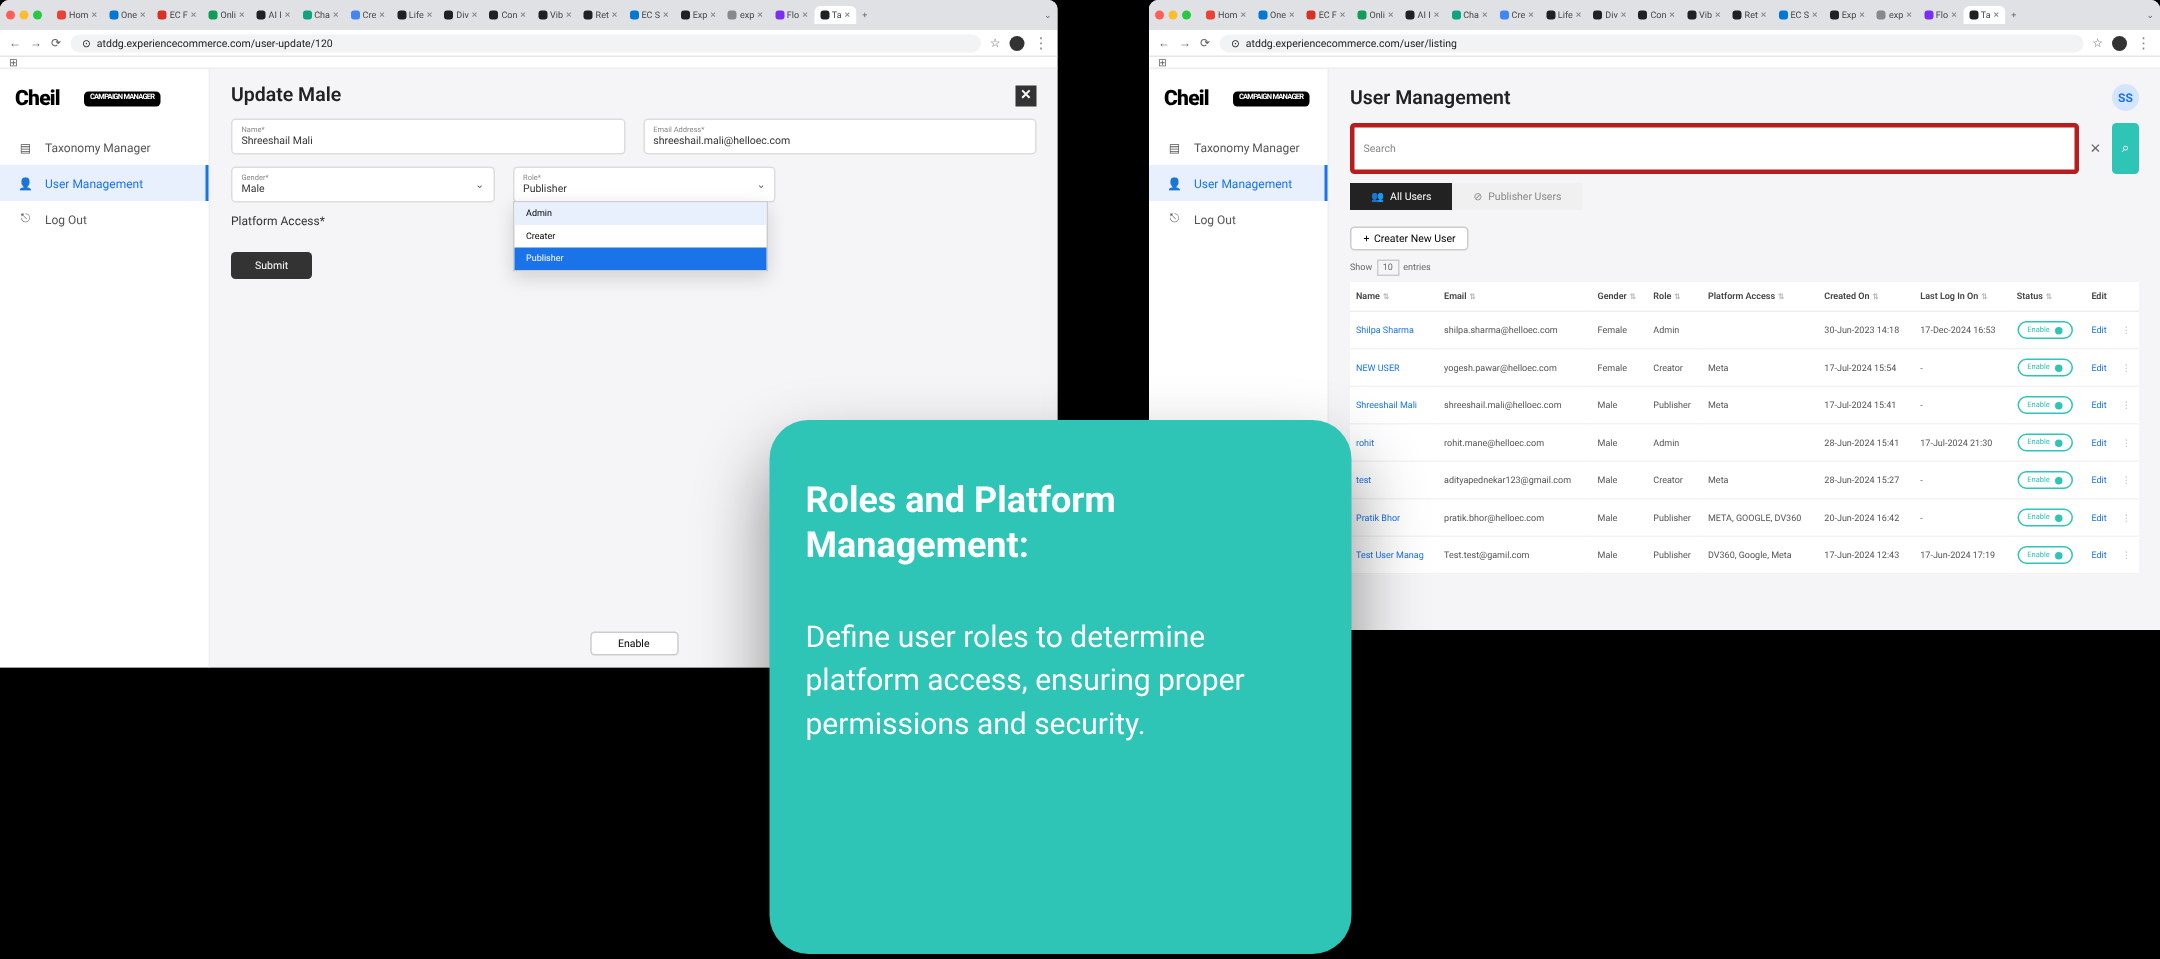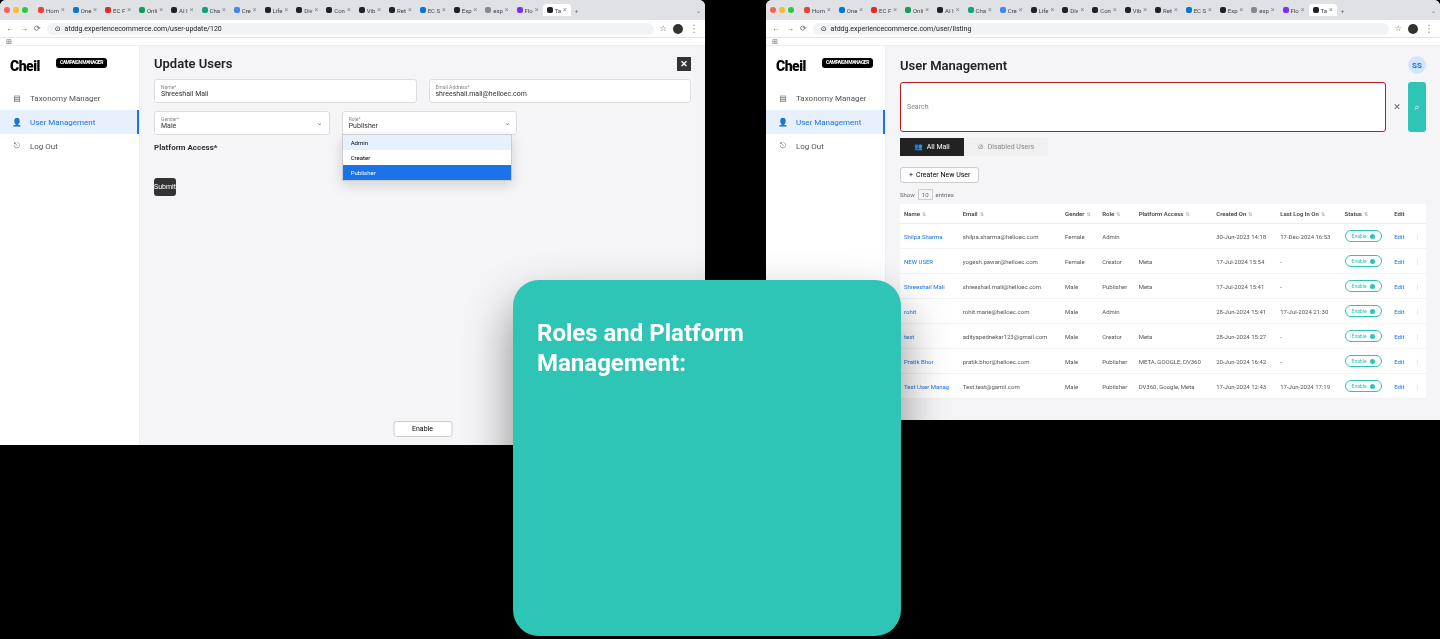--- a/index.html
+++ b/index.html
@@ -12,48 +12,48 @@
 .tab.active{background:#fff;border-radius:4px 4px 0 0}
 .tabicon{width:6px;height:6px;border-radius:2px;display:inline-block}
 .tabclose{color:#888;font-size:7px}
 .dots{display:flex;gap:3px;margin-right:6px}
 .dot{width:6px;height:6px;border-radius:50%}
 .toolbar{height:18px;background:#fff;border-bottom:1px solid #e5e5e5;display:flex;align-items:center;padding:0 6px;gap:6px;font-size:8px;color:#5f6368}
 .url{flex:1;background:#f1f3f4;border-radius:10px;padding:2px 8px;font-size:7px;color:#202124;display:flex;align-items:center;gap:4px}
 .appbar{height:8px;background:#fff;border-bottom:1px solid #eee;display:flex;align-items:center;padding:0 6px}
 .content{display:flex;height:calc(100% - 46px)}
 .sidebar{width:140px;background:#fff;border-right:1px solid #eee;padding:12px 0}
-.logo{padding:0 10px 12px;font-weight:900;font-size:14px;letter-spacing:-.5px;display:flex;align-items:flex-start;gap:16px}
+.logo{padding:0 10px 12px;font-weight:900;font-size:14px;letter-spacing:-.5px;display:flex;align-items:center;gap:16px}
 .logobadge{background:#000;color:#fff;font-size:5px;padding:2px 4px;border-radius:3px;line-height:1.1;font-weight:700}
 .navitem{display:flex;align-items:center;gap:8px;padding:7px 12px;font-size:8px;color:#555;cursor:pointer}
 .navitem.active{background:#e8f0fe;color:#1a73e8;border-right:2px solid #1a73e8}
 .navicon{width:10px;height:10px;display:inline-flex;align-items:center;justify-content:center}
 .main{flex:1;background:#f5f5f7;padding:10px 14px;overflow:auto;position:relative}
 .pagetitle{font-size:13px;font-weight:600;color:#222;margin-bottom:8px;display:flex;justify-content:space-between;align-items:center}
 .closebtn{background:#333;color:#fff;width:14px;height:14px;display:flex;align-items:center;justify-content:center;font-size:9px;cursor:pointer}
 .formrow{display:flex;gap:12px;margin-bottom:8px}
 .field{flex:1;background:#fff;border:1px solid #ddd;border-radius:3px;padding:4px 6px;position:relative}
 .flabel{font-size:5px;color:#888}
 .fval{font-size:7px;color:#333}
 .chev{position:absolute;right:6px;top:50%;transform:translateY(-50%);font-size:7px;color:#666}
-.platacc{font-size:8px;font-weight:700;margin:8px 0 6px;color:#333}
+.platacc{font-size:8px;font-weight:400;margin:8px 0 6px;color:#333}
 .checks{display:flex;gap:14px;font-size:7px;color:#444}
 .chk{display:flex;align-items:center;gap:3px}
 .chkbox{width:8px;height:8px;border:1px solid #999;display:inline-flex;align-items:center;justify-content:center;font-size:6px}
 .chkbox.on{background:#1a73e8;border-color:#1a73e8;color:#fff}
-.submit{background:#333;color:#fff;border:none;padding:5px 0;font-size:7px;border-radius:3px;margin-top:20px;cursor:pointer}
+.submit{background:#333;color:#fff;border:none;padding:5px 16px;font-size:7px;border-radius:3px;margin-top:10px;cursor:pointer}
 .dd{position:absolute;background:#fff;border:1px solid #ccc;box-shadow:0 4px 12px rgba(0,0,0,.15);font-size:6px;z-index:5;width:170px}
 .ddi{padding:4px 8px;cursor:pointer}
 .ddi.sel{background:#1a73e8;color:#fff}
 .ddi.hov{background:#e8f0fe}
 .footer{position:absolute;bottom:8px;left:50%;transform:translateX(-50%)}
 .closebtn2{background:#fff;border:1px solid #ccc;padding:3px 18px;font-size:7px;border-radius:3px;cursor:pointer}
 .avatar{width:18px;height:18px;border-radius:50%;background:#d4e5ff;color:#1a73e8;font-size:8px;font-weight:700;display:flex;align-items:center;justify-content:center}
 .searchrow{display:flex;gap:4px;margin-bottom:6px}
-.searchin{flex:1;background:#fff;border:1px solid #b91c1c;border-radius:3px;padding:20px 6px;font-size:7px;color:#888}
+.searchin{flex:1;background:#fff;border:3px solid #b91c1c;border-radius:3px;padding:10px 6px;font-size:7px;color:#888}
 .sbtn{background:#2ec4b6;width:18px;display:flex;align-items:center;justify-content:center;border-radius:3px;color:#fff;font-size:9px;cursor:pointer}
 .clrbtn{width:14px;display:flex;align-items:center;justify-content:center;font-size:9px;color:#666;cursor:pointer}
 .tabs{display:flex;margin-bottom:6px}
 .tbtn{padding:5px 14px;font-size:7px;cursor:pointer;display:flex;align-items:center;gap:4px}
 .tbtn.act{background:#222;color:#fff}
 .tbtn:not(.act){background:#f0f0f0;color:#888}
 .createbtn{background:#fff;border:1px solid #ccc;padding:3px 8px;font-size:7px;border-radius:3px;display:inline-flex;align-items:center;gap:3px;cursor:pointer;margin-bottom:6px}
 .showrow{font-size:6px;color:#666;margin-bottom:4px;display:flex;align-items:center;gap:3px}
 .showsel{border:1px solid #ccc;padding:1px 3px;font-size:6px}
 table{width:100%;border-collapse:collapse;background:#fff;font-size:6px}
@@ -198,21 +198,21 @@
           <span class="navicon">👤</span>
           <span>User Management</span>
         </div>
       <div class="navitem">
           <span class="navicon">⎋</span>
           <span>Log Out</span>
         </div>
     </div>
     <div class="main">
       <div class="pagetitle">
-        <span>Update Users</span>
+        <span>Update Male</span>
         <span class="closebtn">✕</span>
       </div>
       <div class="formrow">
         <div class="field">
             <div class="flabel">Name*</div>
             <div class="fval">Shreeshail Mali</div>
           </div>
         <div class="field">
             <div class="flabel">Email Address*</div>
             <div class="fval">shreeshail.mali@helloec.com</div>
@@ -382,25 +382,25 @@
       <div class="searchrow">
         <div class="searchin">Search</div>
         <div class="clrbtn">✕</div>
         <div class="sbtn">
             <span>⌕</span>
           </div>
       </div>
       <div class="tabs">
         <div class="tbtn act">
             <span>👥</span>
-            <span>All Mali</span>
+            <span>All Users</span>
           </div>
         <div class="tbtn">
             <span>⊘</span>
-            <span>Disabled Users</span>
+            <span>Publisher Users</span>
           </div>
       </div>
       <div class="createbtn">
           <span>+</span>
           <span>Creater New User</span>
         </div>
       <div class="showrow">
         <span>Show</span>
         <span class="showsel">10</span>
         <span>entries</span>
@@ -506,13 +506,14 @@
               <td><span style="color:#aaa">⋮</span></td>
             </tr>
           </tbody>
       </table>
     </div>
   </div>
 </div>
 
 <div class="callout">
   <h2>Roles and Platform Management:</h2>
+  <p>Define user roles to determine platform access, ensuring proper permissions and security.</p>
 </div>
 
 </body></html>

